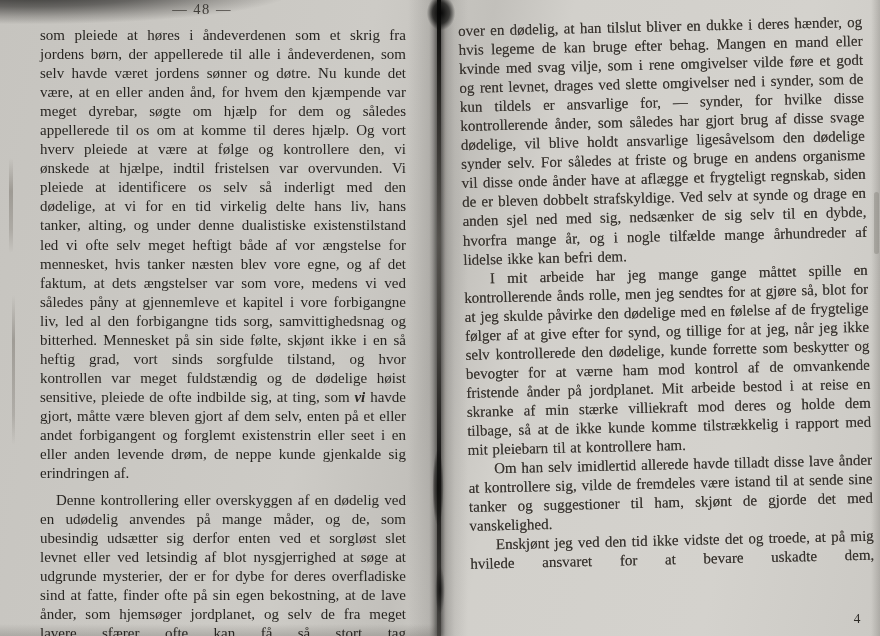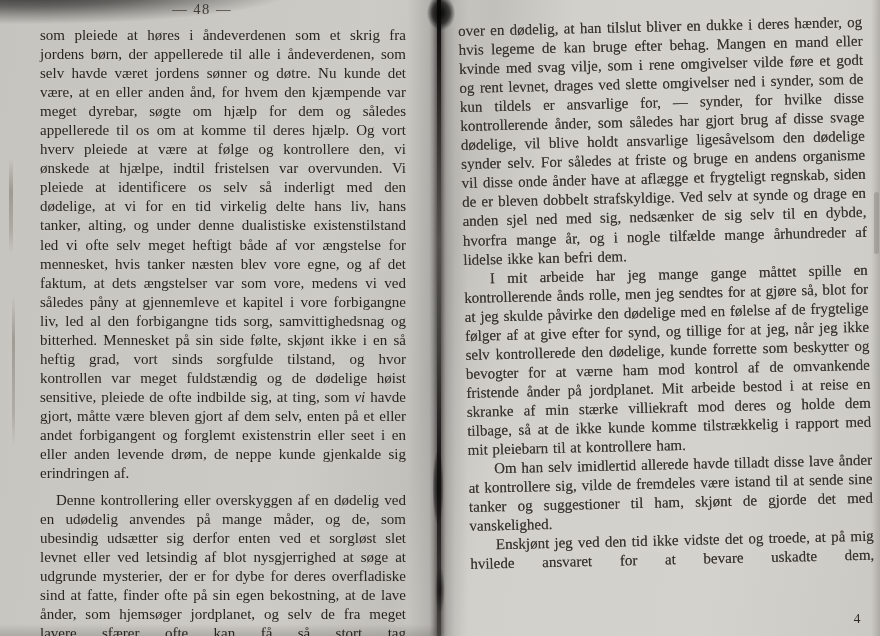--- a/index.html
+++ b/index.html
@@ -38,21 +38,21 @@
   .page-header{position:absolute;z-index:5;left:120px;top:1px;width:164px;text-align:center;
     font-size:14.5px;letter-spacing:1.5px;color:#45423d;}
   .para{margin:0;text-align:justify;font-size:15px;line-height:19.05px;word-spacing:1px;}
   .page-left .para{color:#282521;}
   .page-right .para{color:#38332e;text-shadow:0 0 .6px rgba(56,52,48,.7);}
   .page-left .para.indent{text-indent:16px;margin-top:8px;}
   .page-right .para.indent{text-indent:26px;}
   .para.cont{text-align-last:justify;}
   .signature-mark{position:absolute;z-index:5;left:842px;top:611px;width:30px;text-align:center;
     font-size:13.5px;color:#2e2b27;transform:rotate(-1.3deg);}
-  .para em{font-style:italic;}
+  .para em{font-style:italic;font-weight:bold;}
 </style>
 </head>
 <body>
 
 <div class="scan">
 
   <div class="crease c1"></div>
   <div class="crease c2"></div>
   <div class="gutter-shade"></div>
   <div class="gutter-line"></div>

